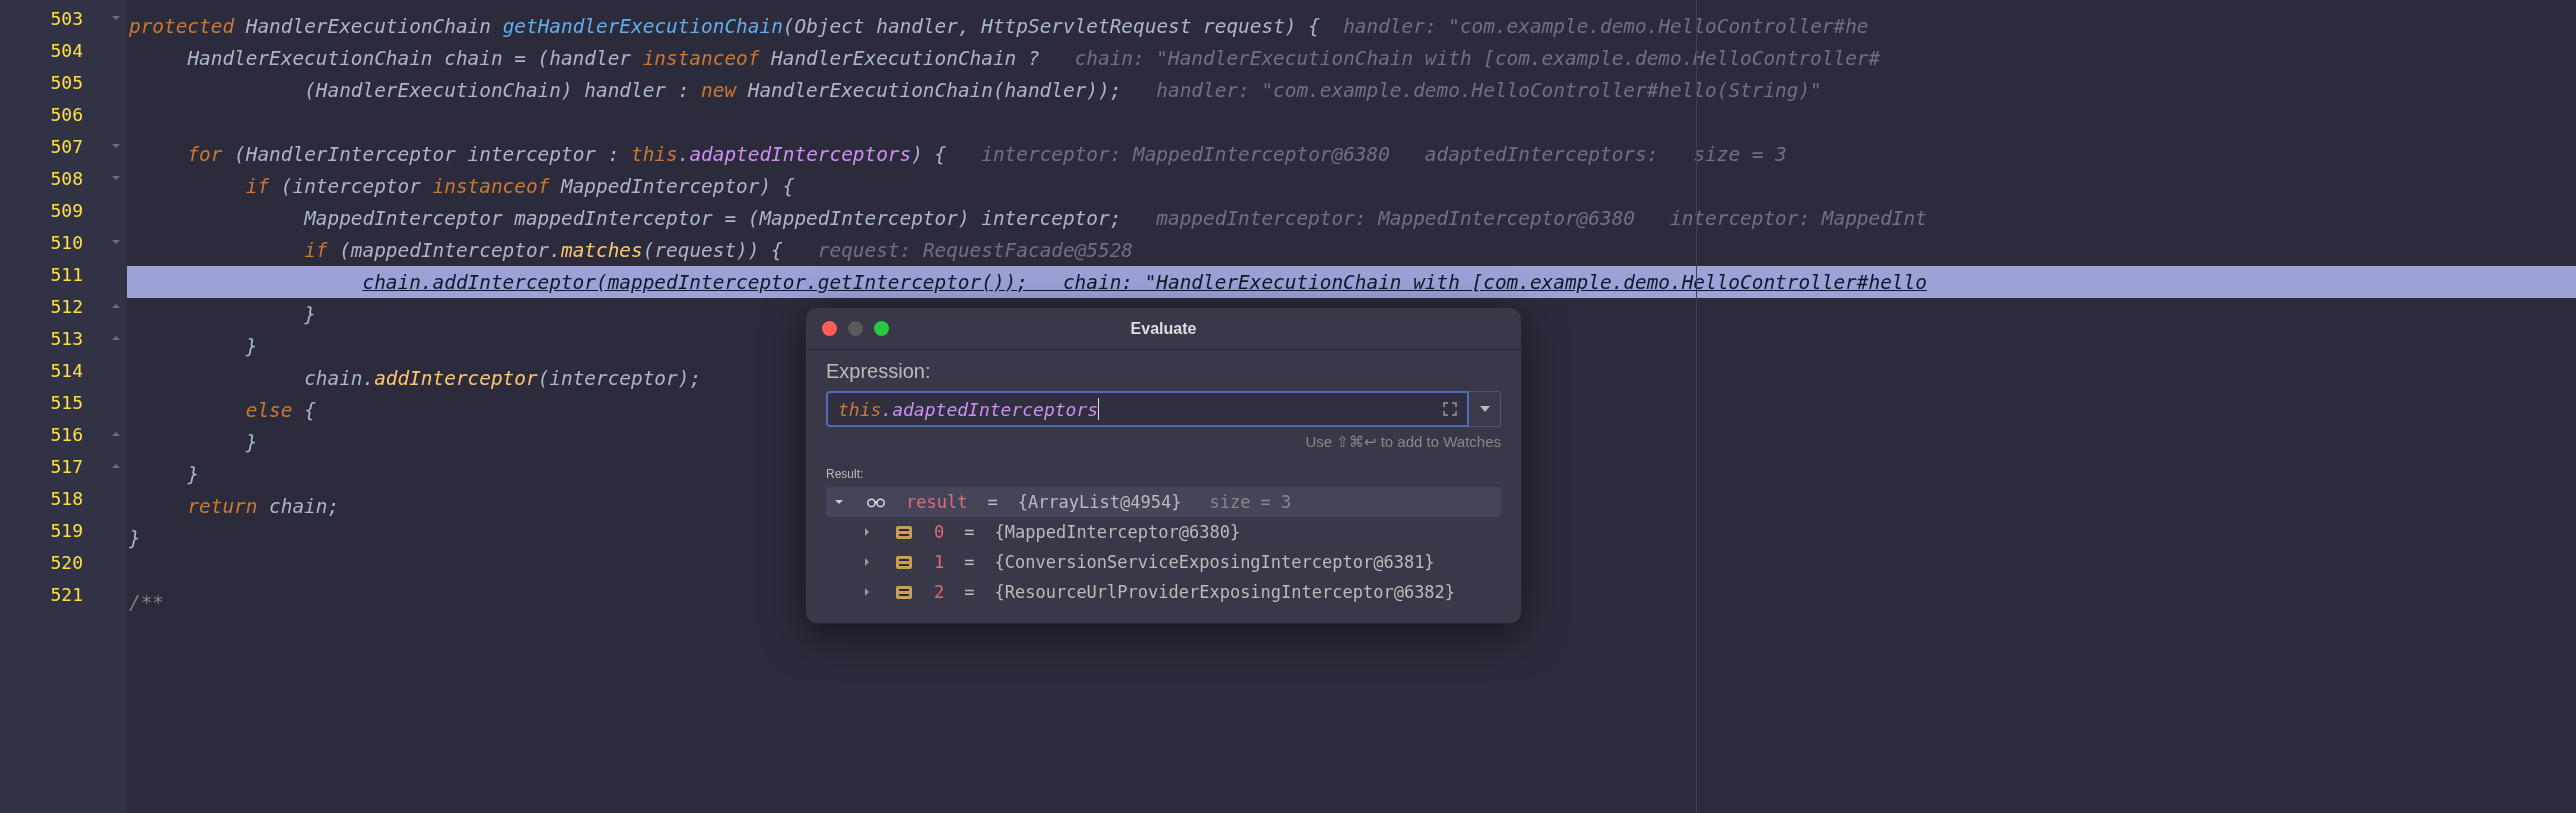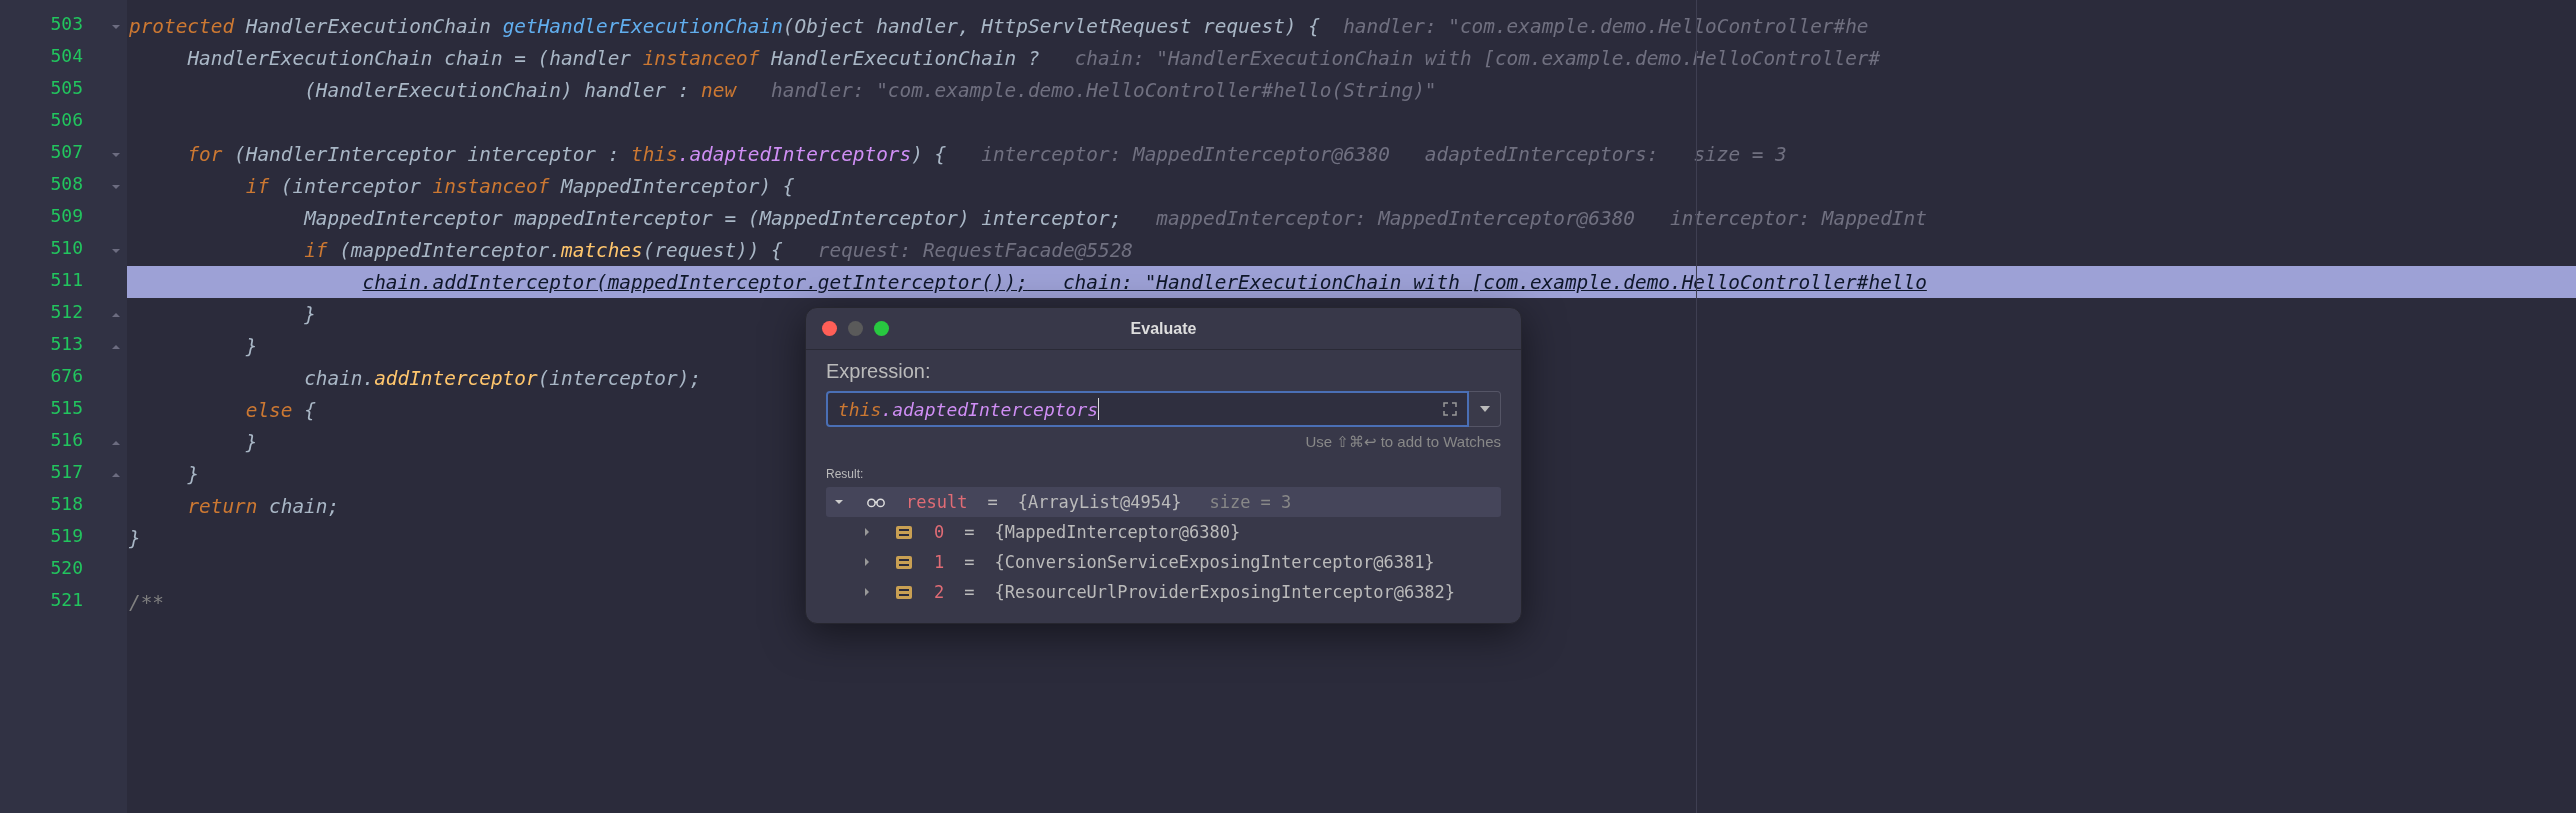--- a/index.html
+++ b/index.html
@@ -20,24 +20,24 @@
   }
   .gutter {
     background: #313244;
     width: 127px;
     flex-shrink: 0;
     padding-top: 2px;
   }
   .gutter-line {
     height: 32px;
     display: flex;
-    align-items: flex-end;
+    align-items: center;
     justify-content: flex-end;
     padding-right: 44px;
-    color: #22c55e;
+    color: #fde047;
     font-size: 18px;
     font-style: normal;
     position: relative;
   }
   .fold-marker {
     position: absolute;
     right: 4px;
     width: 14px;
     height: 14px;
     display: flex;
@@ -288,21 +288,21 @@
       </div>
     <div class="gutter-line">
         <span>513</span>
         <span class="fold-marker">
           <svg width="10" height="10" viewBox="0 0 10 10">
             <path d="M1 7 L5 3 L9 7 Z"></path>
           </svg>
         </span>
       </div>
     <div class="gutter-line">
-        <span>676</span>
+        <span>514</span>
       </div>
     <div class="gutter-line">
         <span>515</span>
       </div>
     <div class="gutter-line">
         <span>516</span>
         <span class="fold-marker">
           <svg width="10" height="10" viewBox="0 0 10 10">
             <path d="M1 7 L5 3 L9 7 Z"></path>
           </svg>
@@ -330,21 +330,21 @@
       </div>
   </div>
 
   <div class="code-area">
     <div class="right-ruler"></div>
 
     <div class="code-line"><span class="kw tok">protected</span><span class="tok"> </span><span class="type tok">HandlerExecutionChain</span><span class="tok"> </span><span class="method-decl tok">getHandlerExecutionChain</span><span class="punct tok">(Object handler, HttpServletRequest request) {</span><span class="hint">  handler: "com.example.demo.HelloController#he</span></div>
 
     <div class="code-line"><span>     </span><span class="type tok">HandlerExecutionChain chain = (handler </span><span class="kw tok">instanceof</span><span class="type tok"> HandlerExecutionChain ?</span><span class="hint">   chain: "HandlerExecutionChain with [com.example.demo.HelloController#</span></div>
 
-    <div class="code-line"><span>               </span><span class="punct tok">(HandlerExecutionChain) handler : </span><span class="kw tok">new</span><span class="hint">   handler: "com.example.demo.HelloController#hello(String)"</span></div>
+    <div class="code-line"><span>               </span><span class="punct tok">(HandlerExecutionChain) handler : </span><span class="kw tok">new</span><span class="type tok"> HandlerExecutionChain(handler));</span><span class="hint">   handler: "com.example.demo.HelloController#hello(String)"</span></div>
 
     <div class="code-line"></div>
 
     <div class="code-line"><span>     </span><span class="kw tok">for</span><span class="type tok"> (HandlerInterceptor interceptor : </span><span class="this-kw tok">this</span><span class="field tok">.adaptedInterceptors</span><span class="punct tok">) {</span><span class="hint">   interceptor: MappedInterceptor@6380   adaptedInterceptors:   size = 3</span></div>
 
     <div class="code-line"><span>          </span><span class="kw tok">if</span><span class="type tok"> (interceptor </span><span class="kw tok">instanceof</span><span class="type tok"> MappedInterceptor) {</span></div>
 
     <div class="code-line"><span>               </span><span class="type tok">MappedInterceptor mappedInterceptor = (MappedInterceptor) interceptor;</span><span class="hint">   mappedInterceptor: MappedInterceptor@6380   interceptor: MappedInt</span></div>
 
     <div class="code-line"><span>               </span><span class="kw tok">if</span><span class="type tok"> (mappedInterceptor.</span><span class="method tok">matches</span><span class="punct tok">(request)) {</span><span class="hint">   request: RequestFacade@5528</span></div>

